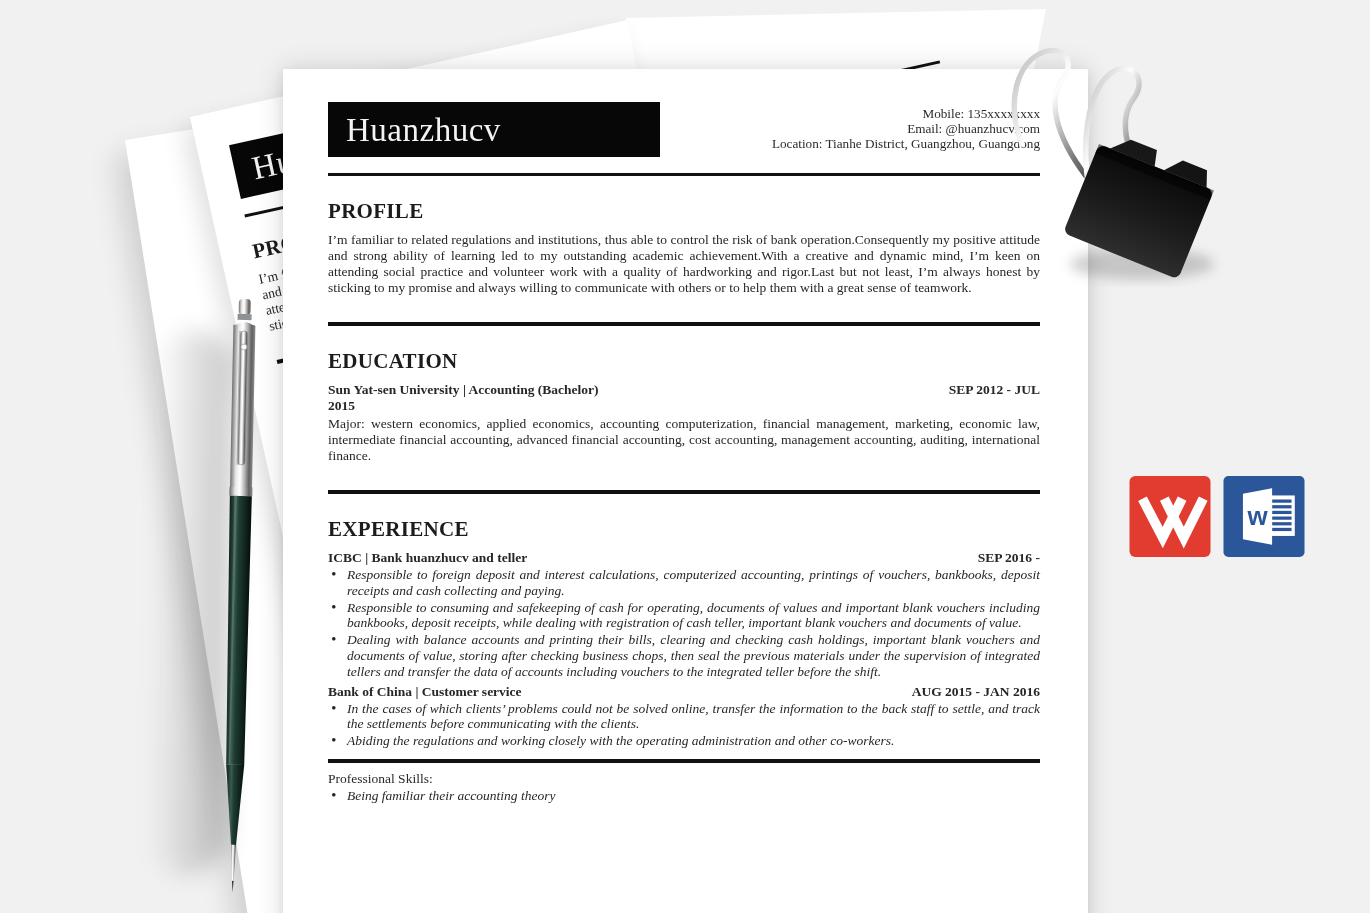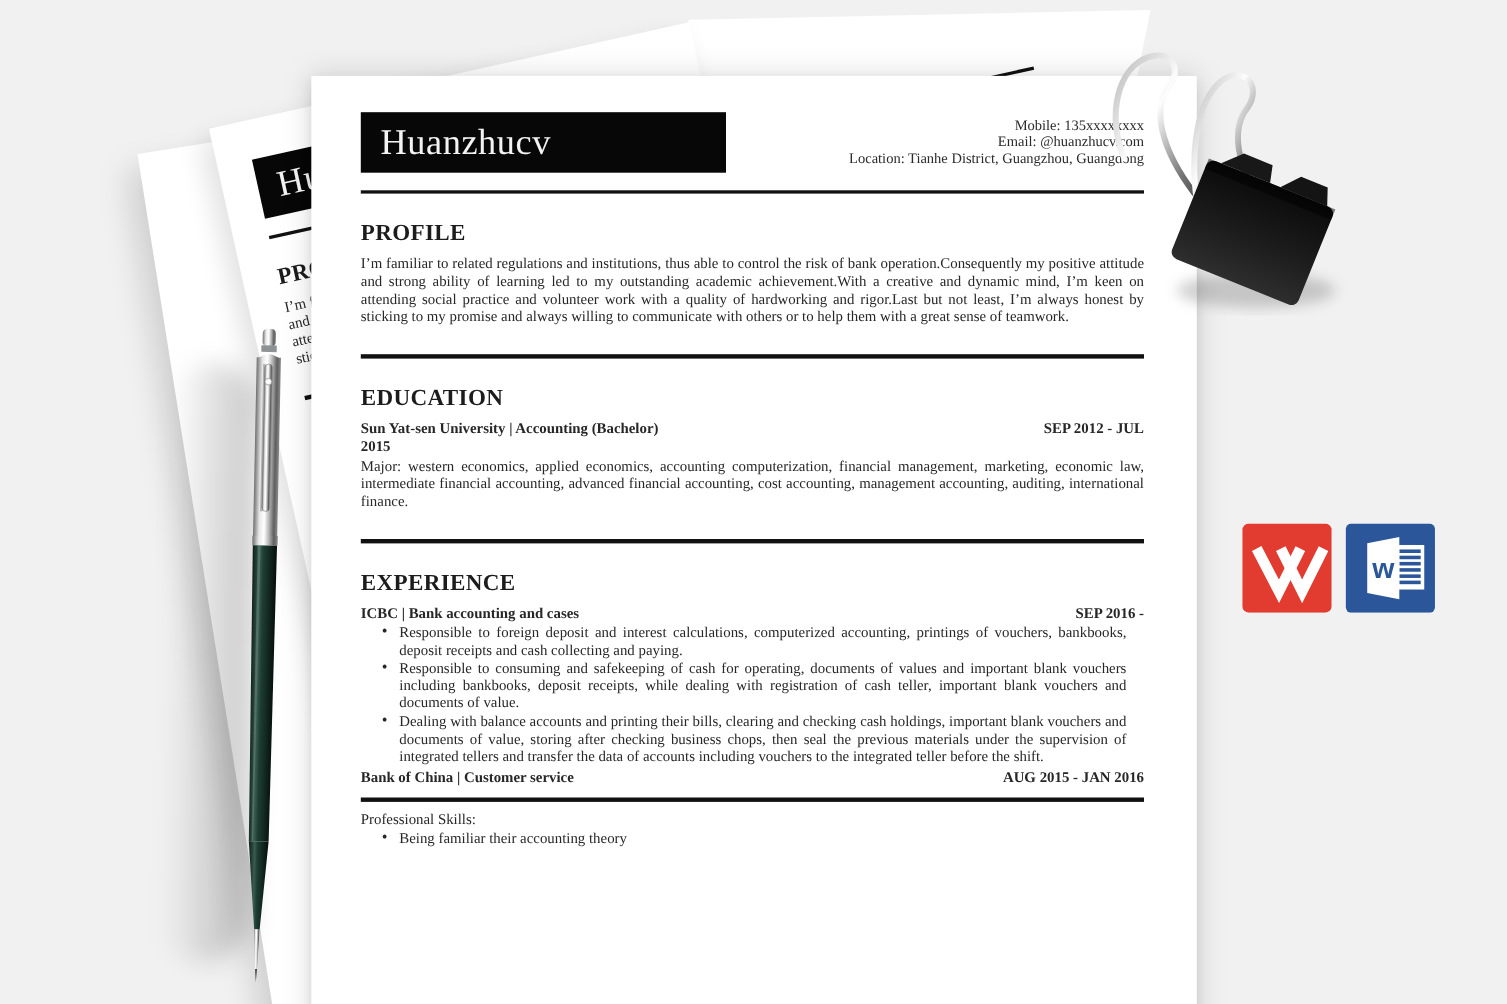--- a/index.html
+++ b/index.html
@@ -33,21 +33,21 @@
   .rule-a{height:3px;margin-top:16px;}
   .rule-b{height:4px;margin-top:26px;}
   .rule-c{height:4px;margin-top:10px;}
   h2.sec{font-size:21px;font-weight:bold;margin:23px 0 0;letter-spacing:.3px;color:#1c1c1c;}
   .para{margin-top:8px;text-align:justify;font-size:13.5px;line-height:16px;}
   .rowline{display:flex;justify-content:space-between;font-weight:bold;
            font-size:13.5px;line-height:16px;margin-top:8px;}
   .rowline .dts{white-space:nowrap;margin-left:18px;}
   .rowline.tight{margin-top:4px;}
   .wrapline{font-weight:bold;font-size:13.5px;line-height:16px;}
-  ul.blt{margin:1px 16px 0;padding:0;list-style:none;}
+  ul.blt{margin:1px 0 0;padding:0;list-style:none;font-style:italic;}
   ul.blt li{position:relative;padding-left:19px;text-align:justify;
             font-size:13.5px;line-height:15.8px;margin-top:1px;}
   ul.blt li::before{content:"\2022";position:absolute;left:3px;top:0;font-size:15px;}
   .subhead{font-weight:normal;font-size:13.5px;line-height:16px;margin-top:8px;}
 
   
   .mini .banner{width:332px;}
 
   
   .pen-shadow{position:absolute;left:152px;top:330px;width:78px;height:545px;z-index:5;
@@ -154,35 +154,37 @@
       <span class="dts">SEP 2012 - JUL</span>
     </div>
     <div class="wrapline">2015</div>
     <div class="para" style="margin-top:2px">Major: western economics, applied economics, accounting computerization, financial management, marketing, economic law, intermediate financial accounting, advanced financial accounting, cost accounting, management accounting, auditing, international finance.</div>
 
     <div class="rule rule-b"></div>
 
     <h2 class="sec">EXPERIENCE</h2>
 
     <div class="rowline">
-      <span>ICBC | Bank accounting and cases</span>
+      <span>ICBC | Bank huanzhucv and teller</span>
       <span class="dts">SEP 2016 -</span>
     </div>
     <ul class="blt">
       <li>Responsible to foreign deposit and interest calculations, computerized accounting, printings of vouchers, bankbooks, deposit receipts and cash collecting and paying.</li>
       <li>Responsible to consuming and safekeeping of cash for operating, documents of values and important blank vouchers including bankbooks, deposit receipts, while dealing with registration of cash teller, important blank vouchers and documents of value.</li>
       <li>Dealing with balance accounts and printing their bills, clearing and checking cash holdings, important blank vouchers and documents of value, storing after checking business chops, then seal the previous materials under the supervision of integrated tellers and transfer the data of accounts including vouchers to the integrated teller before the shift.</li>
     </ul>
 
     <div class="rowline tight">
       <span>Bank of China | Customer service</span>
       <span class="dts">AUG 2015 - JAN 2016</span>
     </div>
 
     <ul class="blt">
+      <li>In the cases of which clients’ problems could not be solved online, transfer the information to the back staff to settle, and track the settlements before communicating with the clients.</li>
+      <li>Abiding the regulations and working closely with the operating administration and other co-workers.</li>
     </ul>
 
     <div class="rule rule-c"></div>
 
     <div class="subhead">Professional Skills:</div>
     <ul class="blt">
       <li>Being familiar their accounting theory</li>
     </ul>
   </div>
 

